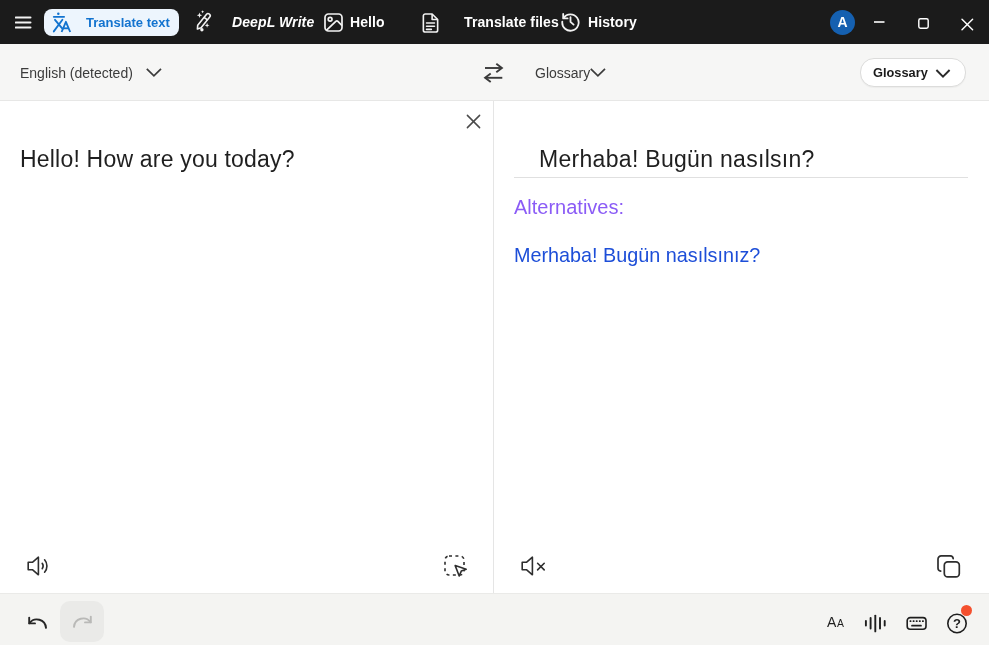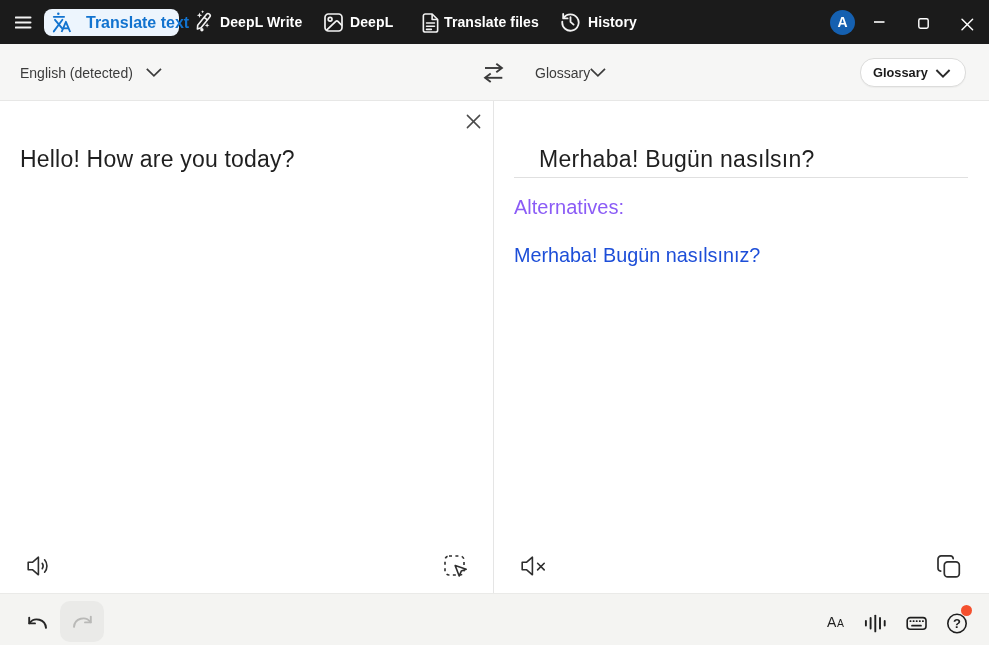--- a/index.html
+++ b/index.html
@@ -7,21 +7,21 @@
     font-family:"Liberation Sans", sans-serif; }
   .abs { position:absolute; }
   #titlebar { position:absolute; left:0; top:0; width:989px; height:44px; background:#1b1b1b; }
   #langbar  { position:absolute; left:0; top:44px; width:989px; height:57px; background:#f6f6f5; border-bottom:1px solid #e7e7e6; }
   #panes    { position:absolute; left:0; top:101px; width:989px; height:492px; background:#fff; }
   #vdiv     { position:absolute; left:493px; top:101px; width:1.4px; height:492px; background:#e5e5e5; }
   #bottombar{ position:absolute; left:0; top:593px; width:989px; height:52px; background:#f4f4f2; border-top:1px solid #eaeae8; }
 
   .tabtxt { position:absolute; top:0; height:44px; line-height:44px; color:#fff; font-size:14px; font-weight:700; letter-spacing:0.1px; }
   #pill { position:absolute; left:44px; top:9px; width:135px; height:27px; background:#edf5fd; border-radius:8px; }
-  #pilltxt { position:absolute; left:86px; top:0; height:44px; line-height:45px; color:#1273cf; font-size:16px; font-weight:700; letter-spacing:0; }
+  #pilltxt { position:absolute; left:86px; top:0; height:44px; line-height:45px; color:#1273cf; font-size:13px; font-weight:700; letter-spacing:0; }
 
   .lbtxt { position:absolute; top:45px; height:56px; line-height:56px; font-size:14px; color:#3c3c3c; }
   #glossary { position:absolute; left:860px; top:58px; width:106px; height:29px; background:#fff; border:1px solid #dcdcdb; border-radius:14px; box-shadow:0 1px 1px rgba(0,0,0,0.04); }
   #glossary span { position:absolute; left:12px; top:0; height:28px; line-height:28px; font-size:12.8px; font-weight:700; color:#1a1a1a; }
 
   .bigtxt { position:absolute; font-size:23px; color:#1f1f1f; letter-spacing:0.2px;margin-top:24px; }
   #alts { position:absolute; left:514px; top:196px; font-size:20px; color:#8b5cf6; }
   #alt1 { position:absolute; left:514px; top:244px; font-size:19.8px; color:#1d4ed8; }
   #hdiv { position:absolute; left:514px; top:177px; width:454px; height:1px; background:#e0e0e0; }
 </style>
@@ -62,43 +62,43 @@
     <path d="M4.4 20 L4.72 16.16 L13.36 5.41 A2.15 2.15 0 0 1 16.72 8.11 L8.08 18.86 Z"></path>
     <line x1="11.05" y1="8.29" x2="14.41" y2="10.99"></line>
   </g>
   <g fill="#f2f2f2">
     <path d="M6.5 3.5 l0.72 1.98 1.98 0.72 -1.98 0.72 -0.72 1.98 -0.72 -1.98 -1.98 -0.72 1.98 -0.72 Z"></path>
     <path d="M9.6 1.2 l0.5 1.0 1.0 0.5 -1.0 0.5 -0.5 1.0 -0.5 -1.0 -1.0 -0.5 1.0 -0.5 Z"></path>
     <path d="M14.1 13.8 l0.62 1.88 1.88 0.62 -1.88 0.62 -0.62 1.88 -0.62 -1.88 -1.88 -0.62 1.88 -0.62 Z"></path>
     <circle cx="8.9" cy="20.8" r="1.7"></circle>
   </g>
 </svg>
-<div class="tabtxt" style="left:220px;">DeepL Write</div>
+<div class="tabtxt" style="left:232px;font-style:italic;">DeepL Write</div>
 
 <svg class="abs" style="left:324px;top:13px" width="19" height="19" viewBox="0 0 19 19">
   <g fill="none" stroke="#f2f2f2" stroke-width="1.7">
     <rect x="1" y="1" width="17" height="17" rx="3.4"></rect>
     <circle cx="6.1" cy="6.3" r="1.9"></circle>
     <path d="M2.6 17.2 L11.8 8.4 a1.5 1.5 0 0 1 2.1 0.04 L17.6 12.2" stroke-linecap="round"></path>
   </g>
 </svg>
-<div class="tabtxt" style="left:350px;">DeepL</div>
+<div class="tabtxt" style="left:350px;">Hello</div>
 
 <svg class="abs" style="left:422px;top:12.5px" width="17" height="20" viewBox="0 0 17 21">
   <g fill="none" stroke="#f2f2f2" stroke-width="1.7" stroke-linejoin="round">
     <path d="M1 3 a2 2 0 0 1 2 -2 L10.2 1 L16 6.8 L16 18 a2 2 0 0 1 -2 2 L3 20 a2 2 0 0 1 -2 -2 Z"></path>
     <path d="M10.2 1 L10.2 6.8 L16 6.8"></path>
   </g>
   <g stroke="#f2f2f2" stroke-width="1.6" stroke-linecap="round">
     <line x1="4.3" y1="10.6" x2="12.7" y2="10.6"></line>
     <line x1="4.3" y1="14" x2="12.7" y2="14"></line>
     <line x1="4.3" y1="17.2" x2="9.4" y2="17.2"></line>
   </g>
 </svg>
-<div class="tabtxt" style="left:444px;text-align:center;">Translate files</div>
+<div class="tabtxt" style="left:464px;text-align:center;">Translate files</div>
 
 <svg class="abs" style="left:560px;top:11px" width="21" height="21" viewBox="0 0 21 21">
   <g fill="none" stroke="#f2f2f2" stroke-width="1.8" stroke-linecap="round">
     <path d="M3.2 3.0 L3.2 7.4 L7.6 7.4" stroke-linejoin="round"></path>
     <path d="M3.6 7.0 A8.2 8.2 0 1 1 2.3 10.6"></path>
     <path d="M10.5 6.2 L10.5 10.9 L13.6 13.6"></path>
   </g>
 </svg>
 <div class="tabtxt" style="left:588px;">History</div>
 

